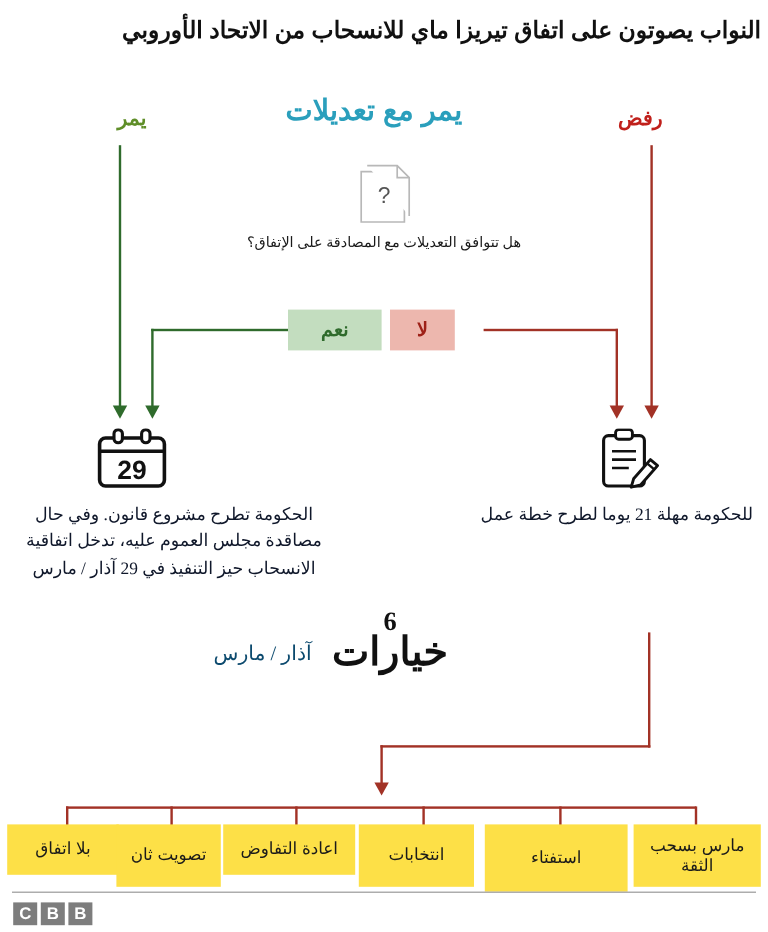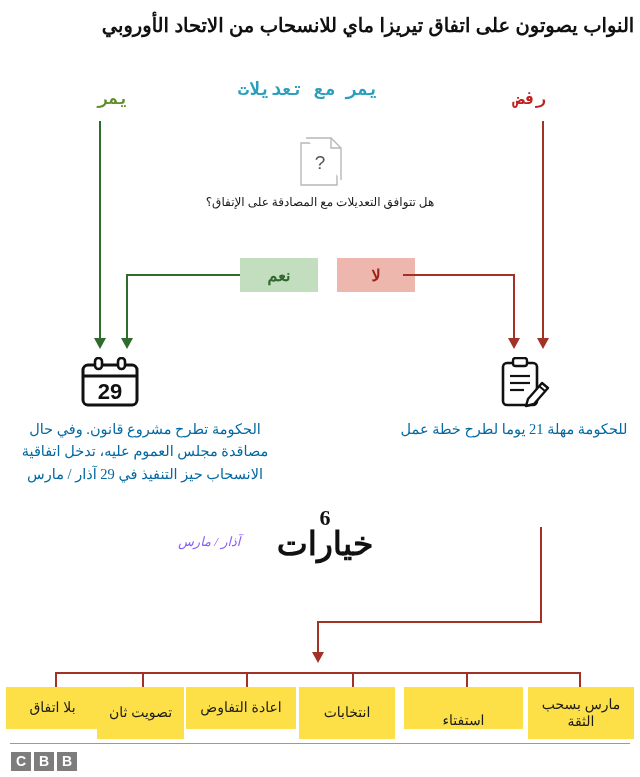--- a/index.html
+++ b/index.html
@@ -31,28 +31,28 @@
     font-size: 19.5px;
     letter-spacing: -0.2px;
     color: #111111;
     direction: rtl;
     padding-left: 48px;
   }
 
   
   .branch-label {
     position: absolute;
-    font-family: Liberation Mono, monospace;
+    font-family: Liberation Sans, sans-serif;
     font-weight: bold;
     font-size: 17px;
     direction: rtl;
     white-space: nowrap;
   }
   .label-pass      { top: 88px; left: 98px;  color: #5f8e28; }
-  .label-amend     { top: 78px; left: 238px; color: #2a9fbc; font-size: 18px; }
+  .label-amend     { top: 78px; left: 238px; color: #2a9fbc; font-size: 24px; }
   .label-reject    { top: 88px; left: 515px; color: #c0201b; }
 
   
   .line {
     position: absolute;
     background: #2f6b2c;
   }
   .line.red { background: #a23226; }
 
   .vline { width: 2px; }
@@ -98,33 +98,32 @@
     font-weight: bold;
     font-size: 16px;
     direction: rtl;
   }
   .chip-yes {
     top: 258px; left: 240px; width: 78px;
     background: #c3ddbf;
     color: #2f6b2c;
   }
   .chip-no {
-    top: 258px; left: 325px; width: 78px;
+    top: 258px; left: 325px; width: 54px;
     background: #edb7ae;
     color: #9e2118;
-    margin-left: 12px;
   }
 
   
   .icon-box { position: absolute; }
   .caption {
     position: absolute;
     font-size: 14.5px;
     line-height: 1.55;
-    color: #0369a1;
+    color: #0f172a;
     direction: rtl;
     text-align: center;
   }
   .caption-left  { top: 418px; left: 4px;   width: 282px; }
   .caption-right { top: 418px; left: 400px; width: 228px; }
 
   
   .options-head {
     position: absolute;
     top: 508px;
@@ -138,25 +137,24 @@
     line-height: 0.95;
   }
   .options-head .num { font-size: 22px; display: block; }
   .options-head .word { font-size: 33px; display: block; letter-spacing: -1px; }
 
   
   .date-overlap {
     position: absolute;
     top: 534px;
     left: 178px;
-    font-size: 13px;
-    color: #8b5cf6;
+    font-size: 17px;
+    color: #0c4a6e;
     direction: rtl;
     white-space: nowrap;
-    font-style: italic;
   }
 
   
   .opt-box {
     position: absolute;
     background: #fde047;
     display: flex;
     align-items: center;
     justify-content: center;
     text-align: center;
@@ -287,21 +285,21 @@
   </div>
   <div class="opt-box" style="top:687px; left:97px;  width:87px;  height:52px;">
     <span>تصويت ثان</span>
   </div>
   <div class="opt-box" style="top:687px; left:186px; width:110px; height:42px;">
     <span>اعادة التفاوض</span>
   </div>
   <div class="opt-box" style="top:687px; left:299px; width:96px;  height:52px;">
     <span>انتخابات</span>
   </div>
-  <div class="opt-box" style="top:687px; left:404px; width:119px; height:42px;align-items:flex-end;">
+  <div class="opt-box" style="top:687px; left:404px; width:119px; height:56px;">
     <span>استفتاء</span>
   </div>
   <div class="opt-box" style="top:687px; left:528px; width:106px; height:52px;">
     <span>مارس بسحب الثقة</span>
   </div>
 
   <div class="footer-rule"></div>
   <div class="bbc-logo">
     <span>B</span>
     <span>B</span>

